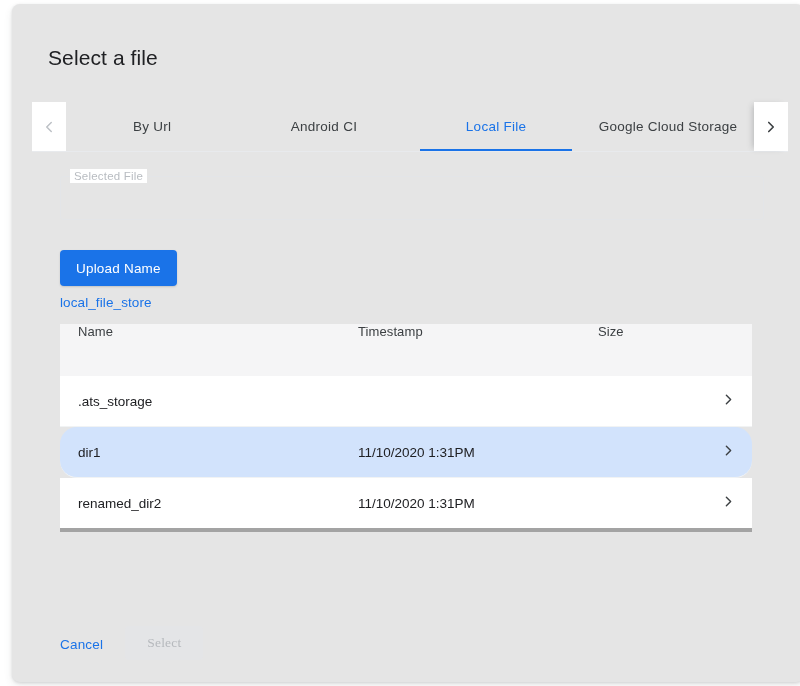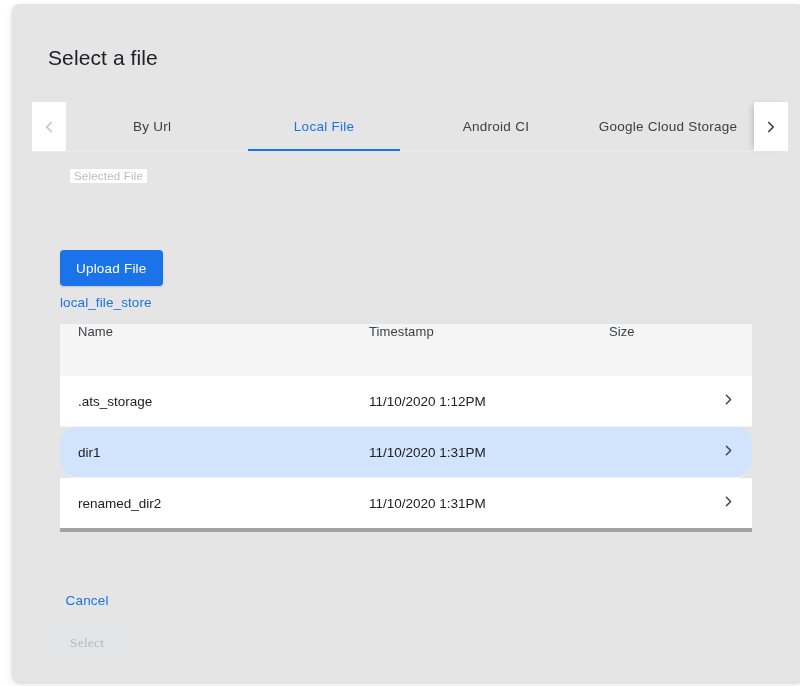--- a/index.html
+++ b/index.html
@@ -199,40 +199,39 @@
     font-size: 13.5px;
     color: #202124;
     border-bottom: 1px solid #f1f3f4;
     cursor: pointer;
     background: #ffffff;
   }
   .table-row.selected { background: #d2e3fc; border-radius: 17px; }
   .table-row.last { border-bottom: 4px solid #a3a3a3; }
 
   .col-name { flex: 0 0 298px; padding-left: 18px; box-sizing: border-box; }
-  .col-time { flex: 0 0 240px; box-sizing: border-box; margin-left: 11px; }
+  .col-time { flex: 0 0 240px; box-sizing: border-box; }
   .col-size { flex: 1 1 auto; box-sizing: border-box; }
   .col-chevron {
     flex: 0 0 48px;
     display: flex;
     align-items: center;
     justify-content: center;
     color: #3c4043;
   }
   .table-head .col-chevron { color: transparent; }
 
   
   .footer {
     position: absolute;
     left: 36px;
     bottom: 22px;
     display: flex;
-    align-items: center;
+    align-items: flex-end;
     gap: 10px;
-    flex-direction: column;
   }
   .btn-cancel {
     background: transparent;
     border: none;
     color: #1a73e8;
     font-family: "Liberation Sans", sans-serif;
     font-size: 13.5px;
     letter-spacing: 0.2px;
     padding: 8px 12px;
     border-radius: 4px;
@@ -263,25 +262,25 @@
         <svg width="18" height="18" viewBox="0 0 24 24" fill="none" stroke="currentColor" stroke-width="2" stroke-linecap="round" stroke-linejoin="round">
             <polyline points="15 18 9 12 15 6"></polyline>
           </svg>
       </span>
     </div>
 
     <div class="tab-list">
       <div class="tab">
         <span>By Url</span>
       </div>
+      <div class="tab">
+        <span>Android CI</span>
+      </div>
       <div class="tab active">
         <span>Local File</span>
-      </div>
-      <div class="tab">
-        <span>Android CI</span>
       </div>
       <div class="tab">
         <span>Google Cloud Storage</span>
       </div>
     </div>
 
     <div class="tab-scroll-btn right">
       <span>
         <svg width="18" height="18" viewBox="0 0 24 24" fill="none" stroke="currentColor" stroke-width="2.2" stroke-linecap="round" stroke-linejoin="round">
             <polyline points="9 18 15 12 9 6"></polyline>
@@ -289,35 +288,34 @@
       </span>
     </div>
   </div>
 
   <div class="field-wrap">
     <div class="field-outline"></div>
     <div class="field-notch">Selected File</div>
     <input class="field-input" type="text" placeholder="" style="">
   </div>
 
-  <button class="upload-btn">Upload File</button>
+  <button class="upload-btn">Upload Name</button>
 
   <div class="breadcrumb">local_file_store</div>
 
   <div class="file-table">
     <div class="table-head">
       <div class="col-name">Name</div>
       <div class="col-time">Timestamp</div>
       <div class="col-size">Size</div>
       <div class="col-chevron"></div>
     </div>
 
     <div class="table-row">
       <div class="col-name">.ats_storage</div>
-      <div class="col-time">11/10/2020 1:12PM</div>
       <div class="col-size"></div>
       <div class="col-chevron">
         <span>
           <svg width="17" height="17" viewBox="0 0 24 24" fill="none" stroke="currentColor" stroke-width="2" stroke-linecap="round" stroke-linejoin="round">
               <polyline points="9 18 15 12 9 6"></polyline>
             </svg>
         </span>
       </div>
     </div>
 

